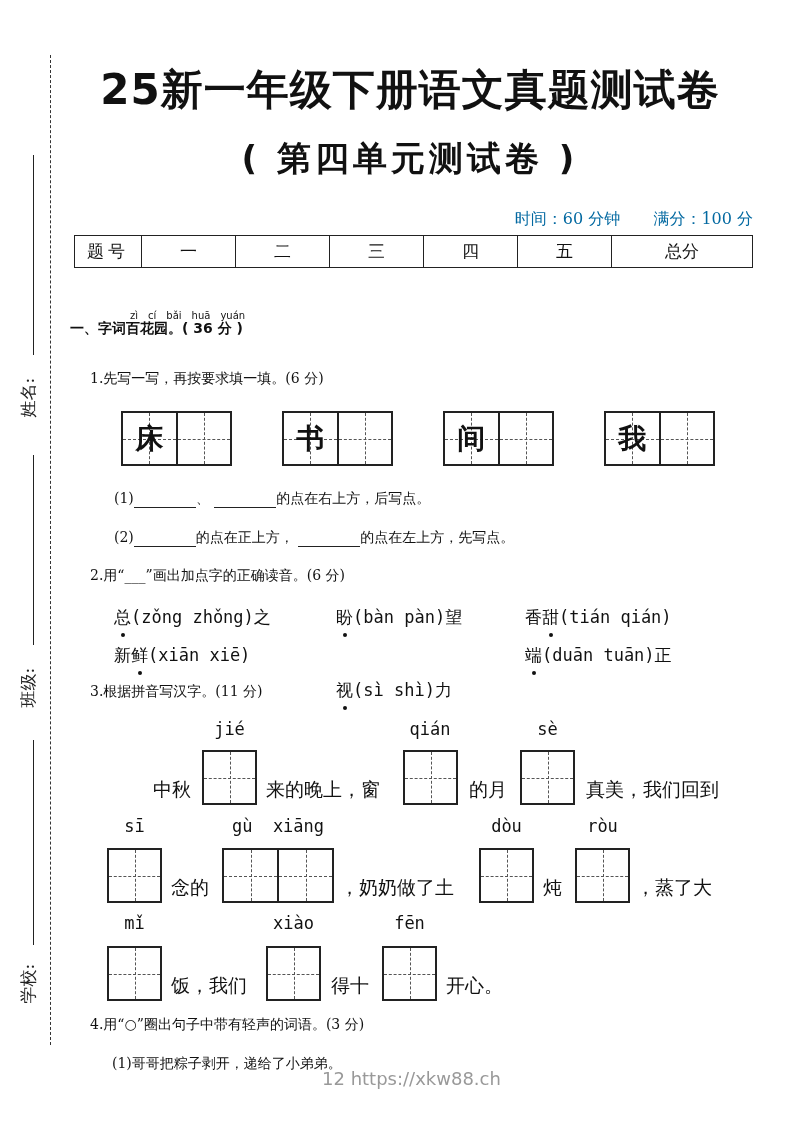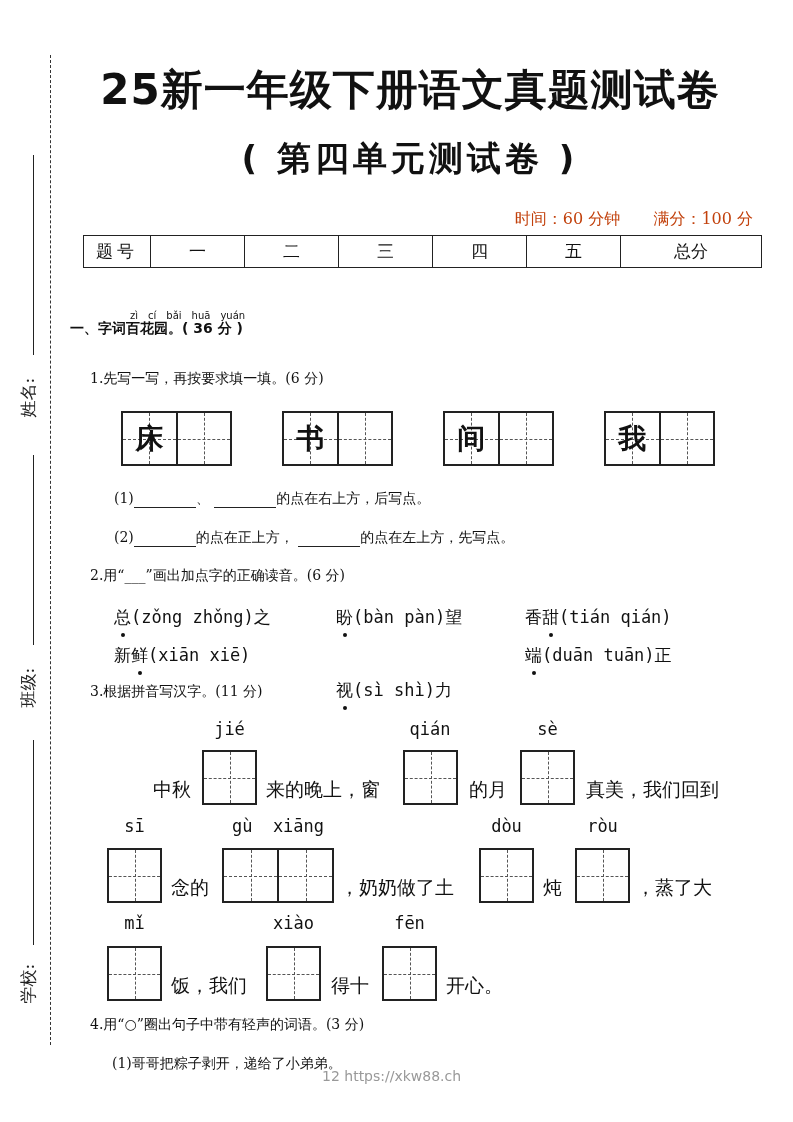--- a/index.html
+++ b/index.html
@@ -12,25 +12,25 @@
   .bind-label { position: absolute; left: 8px; width: 40px; font-size: 17px; color: #222;
                 transform: rotate(-90deg); transform-origin: center; text-align: center; white-space: nowrap;
                 font-family: "DejaVu Serif", serif; }
 
   
   .title { position: absolute; left: 60px; width: 700px; top: 62px; text-align: center;
            font-size: 42px; font-weight: bold; letter-spacing: 1px; font-family: "DejaVu Sans", sans-serif; }
   .subtitle { position: absolute; left: 60px; width: 700px; top: 136px; text-align: center;
               font-size: 34px; font-weight: bold; font-family: "DejaVu Sans", sans-serif; letter-spacing: 4px; }
 
-  .meta { position: absolute; right: 40px; top: 209px; font-size: 16px; color: #c2410c; }
+  .meta { position: absolute; right: 40px; top: 209px; font-size: 16px; color: #0369a1; }
   .meta span { margin-left: 28px; }
 
   
-  table.score { position: absolute; left: 74px; top: 235px; width: 679px; border-collapse: collapse; margin-left: 9px; }
+  table.score { position: absolute; left: 74px; top: 235px; width: 679px; border-collapse: collapse; }
   table.score td { border: 1.5px solid #222; height: 31px; font-size: 17px; text-align: center; padding: 0; }
   table.score td.hdr { width: 66px; letter-spacing: 4px; }
 
   
   .sec-pinyin { position: absolute; top: 310px; left: 130px; font-size: 10px; font-family: "DejaVu Sans", sans-serif; }
   .sec-pinyin span { display: inline-block; margin-right: 10px; }
   .sec-title { position: absolute; left: 70px; top: 320px; font-size: 14px; font-weight: bold;
                font-family: "DejaVu Sans", sans-serif; }
 
   .q { position: absolute; font-size: 14px; white-space: nowrap; }
@@ -48,21 +48,21 @@
 
   .py-row { position: absolute; font-size: 17px; white-space: nowrap; font-family: "DejaVu Sans Mono", monospace; }
   .dot { position: relative; display: inline-block; }
   .dot::after { content: ""; position: absolute; left: 50%; bottom: -8px; width: 4px; height: 4px; margin-left: -2px;
                 border-radius: 50%; background: #111; }
   .py-item { font-family: "DejaVu Serif", serif; }
 
   .pinyin { position: absolute; font-size: 17px; font-family: "DejaVu Sans Mono", monospace; text-align: center; }
   .txt { position: absolute; font-size: 19px; white-space: nowrap; }
 
-  .watermark { position: absolute; left: 322px; top: 1068px; font-size: 14px; color: #999;
+  .watermark { position: absolute; left: 322px; top: 1068px; font-size: 18px; color: #999;
                font-family: "DejaVu Sans", sans-serif; }
 </style>
 </head>
 <body>
 
 <div class="bind-dash"></div>
 <div class="bind-line" style="top:155px;height:200px;"></div>
 <div class="bind-label" style="top:386px;">姓名:</div>
 <div class="bind-line" style="top:455px;height:190px;"></div>
 <div class="bind-label" style="top:676px;">班级:</div>

